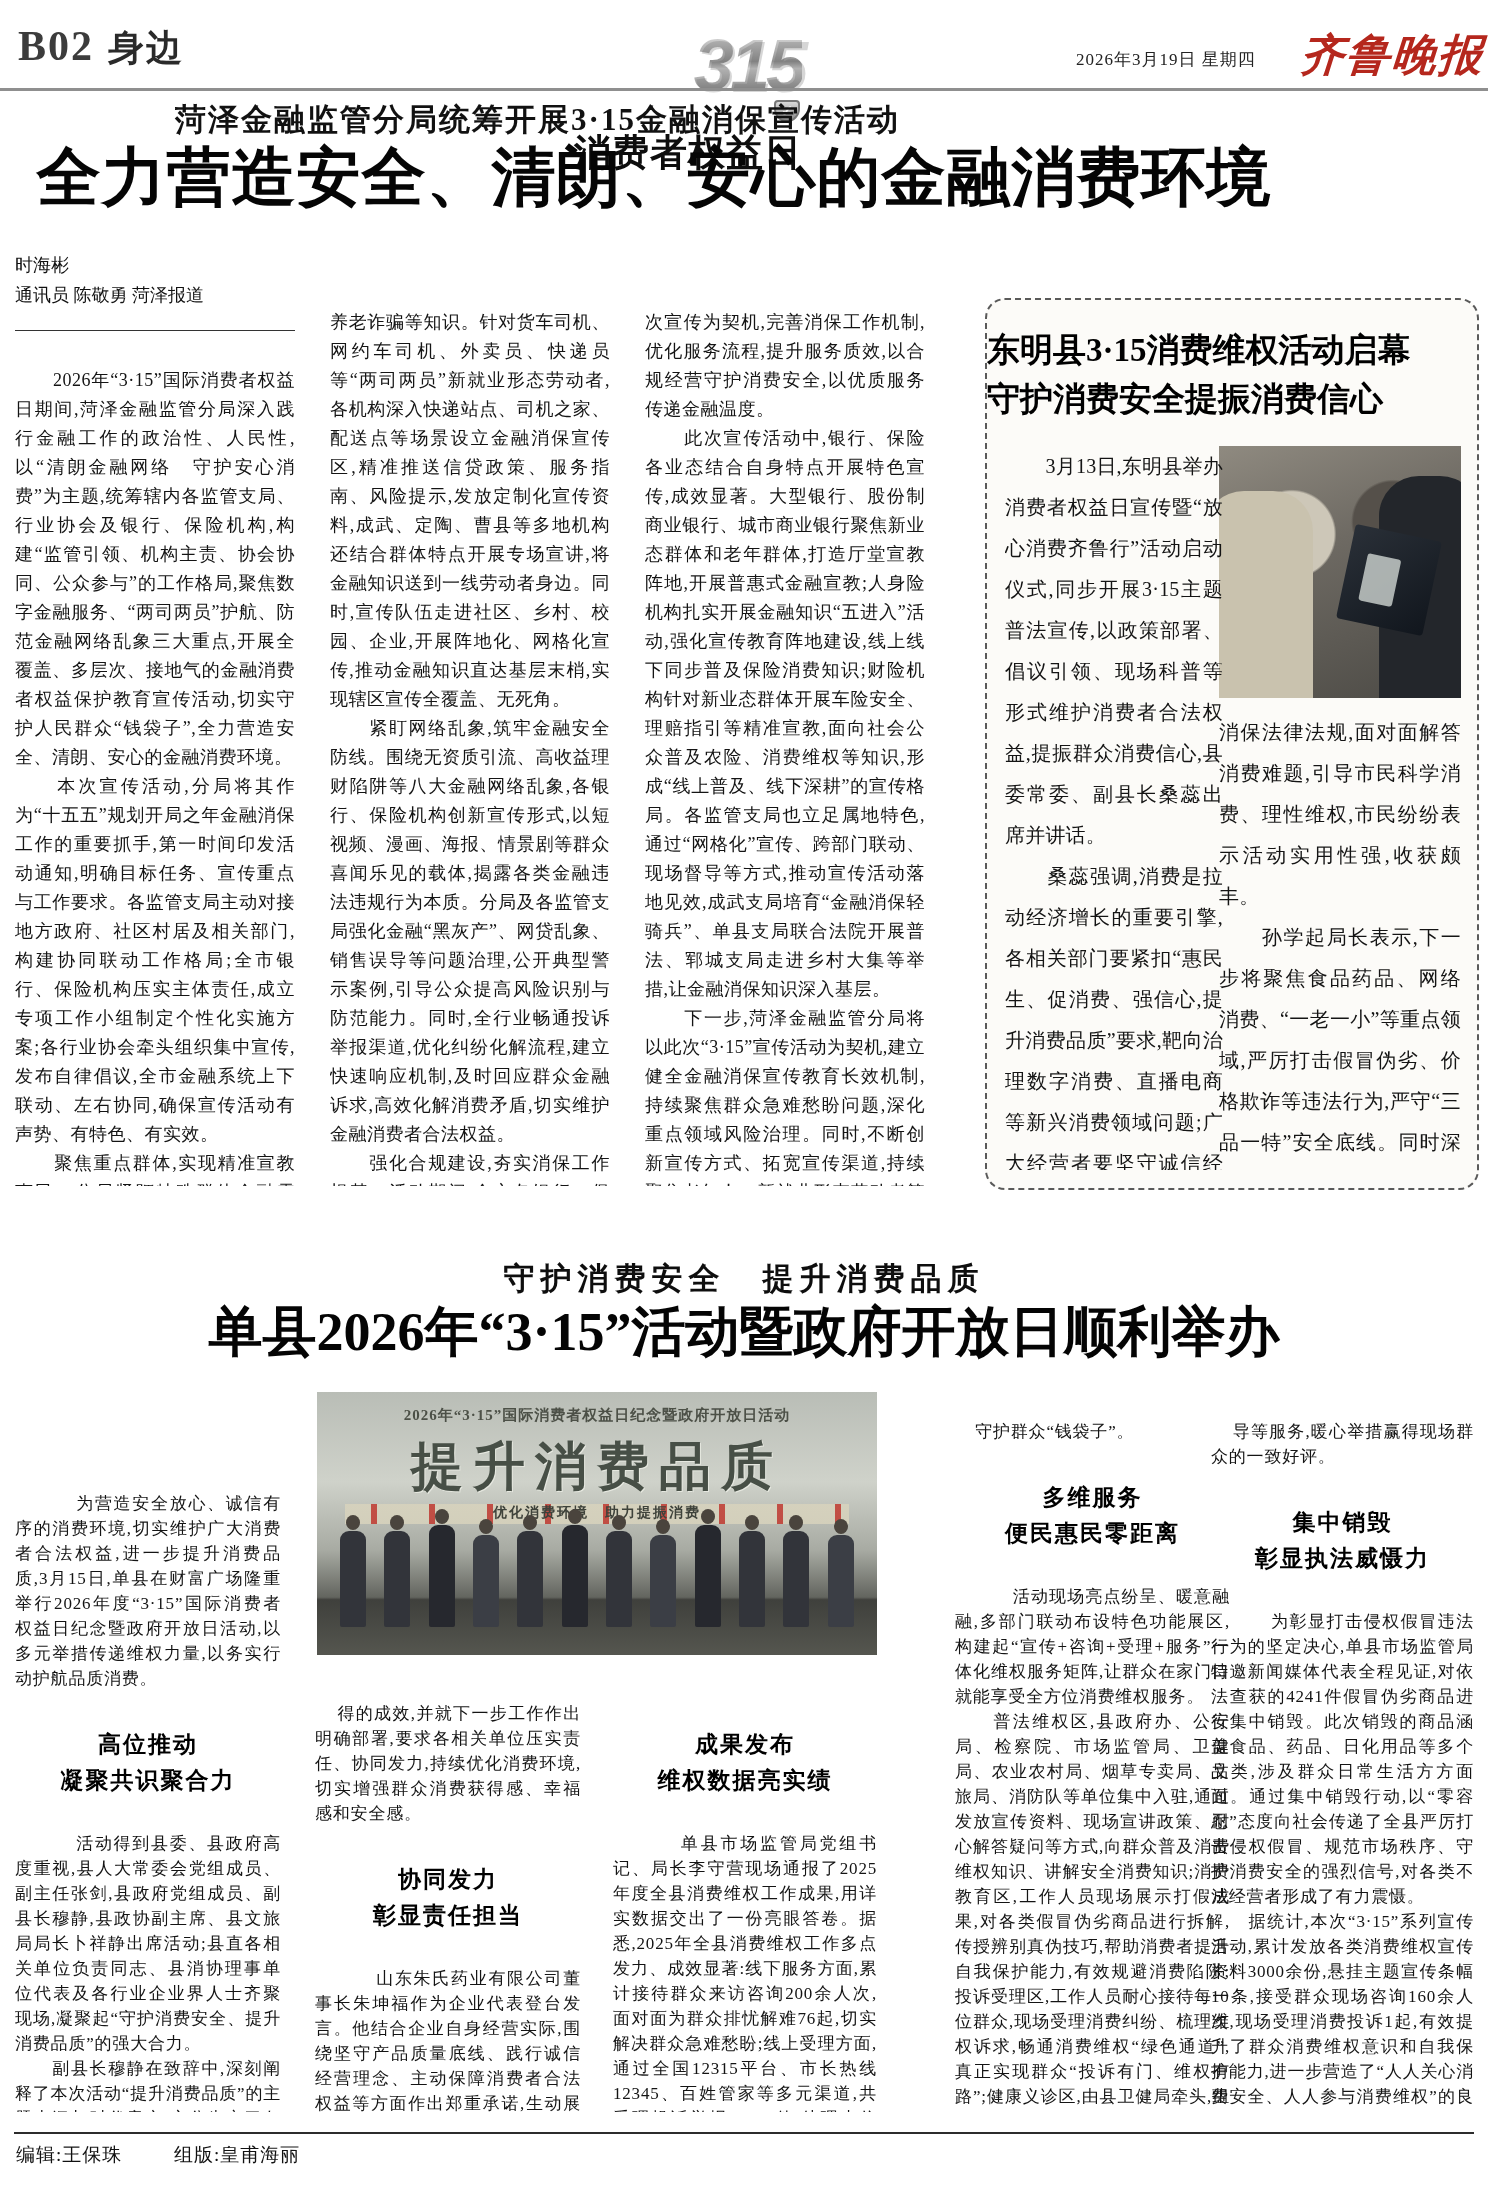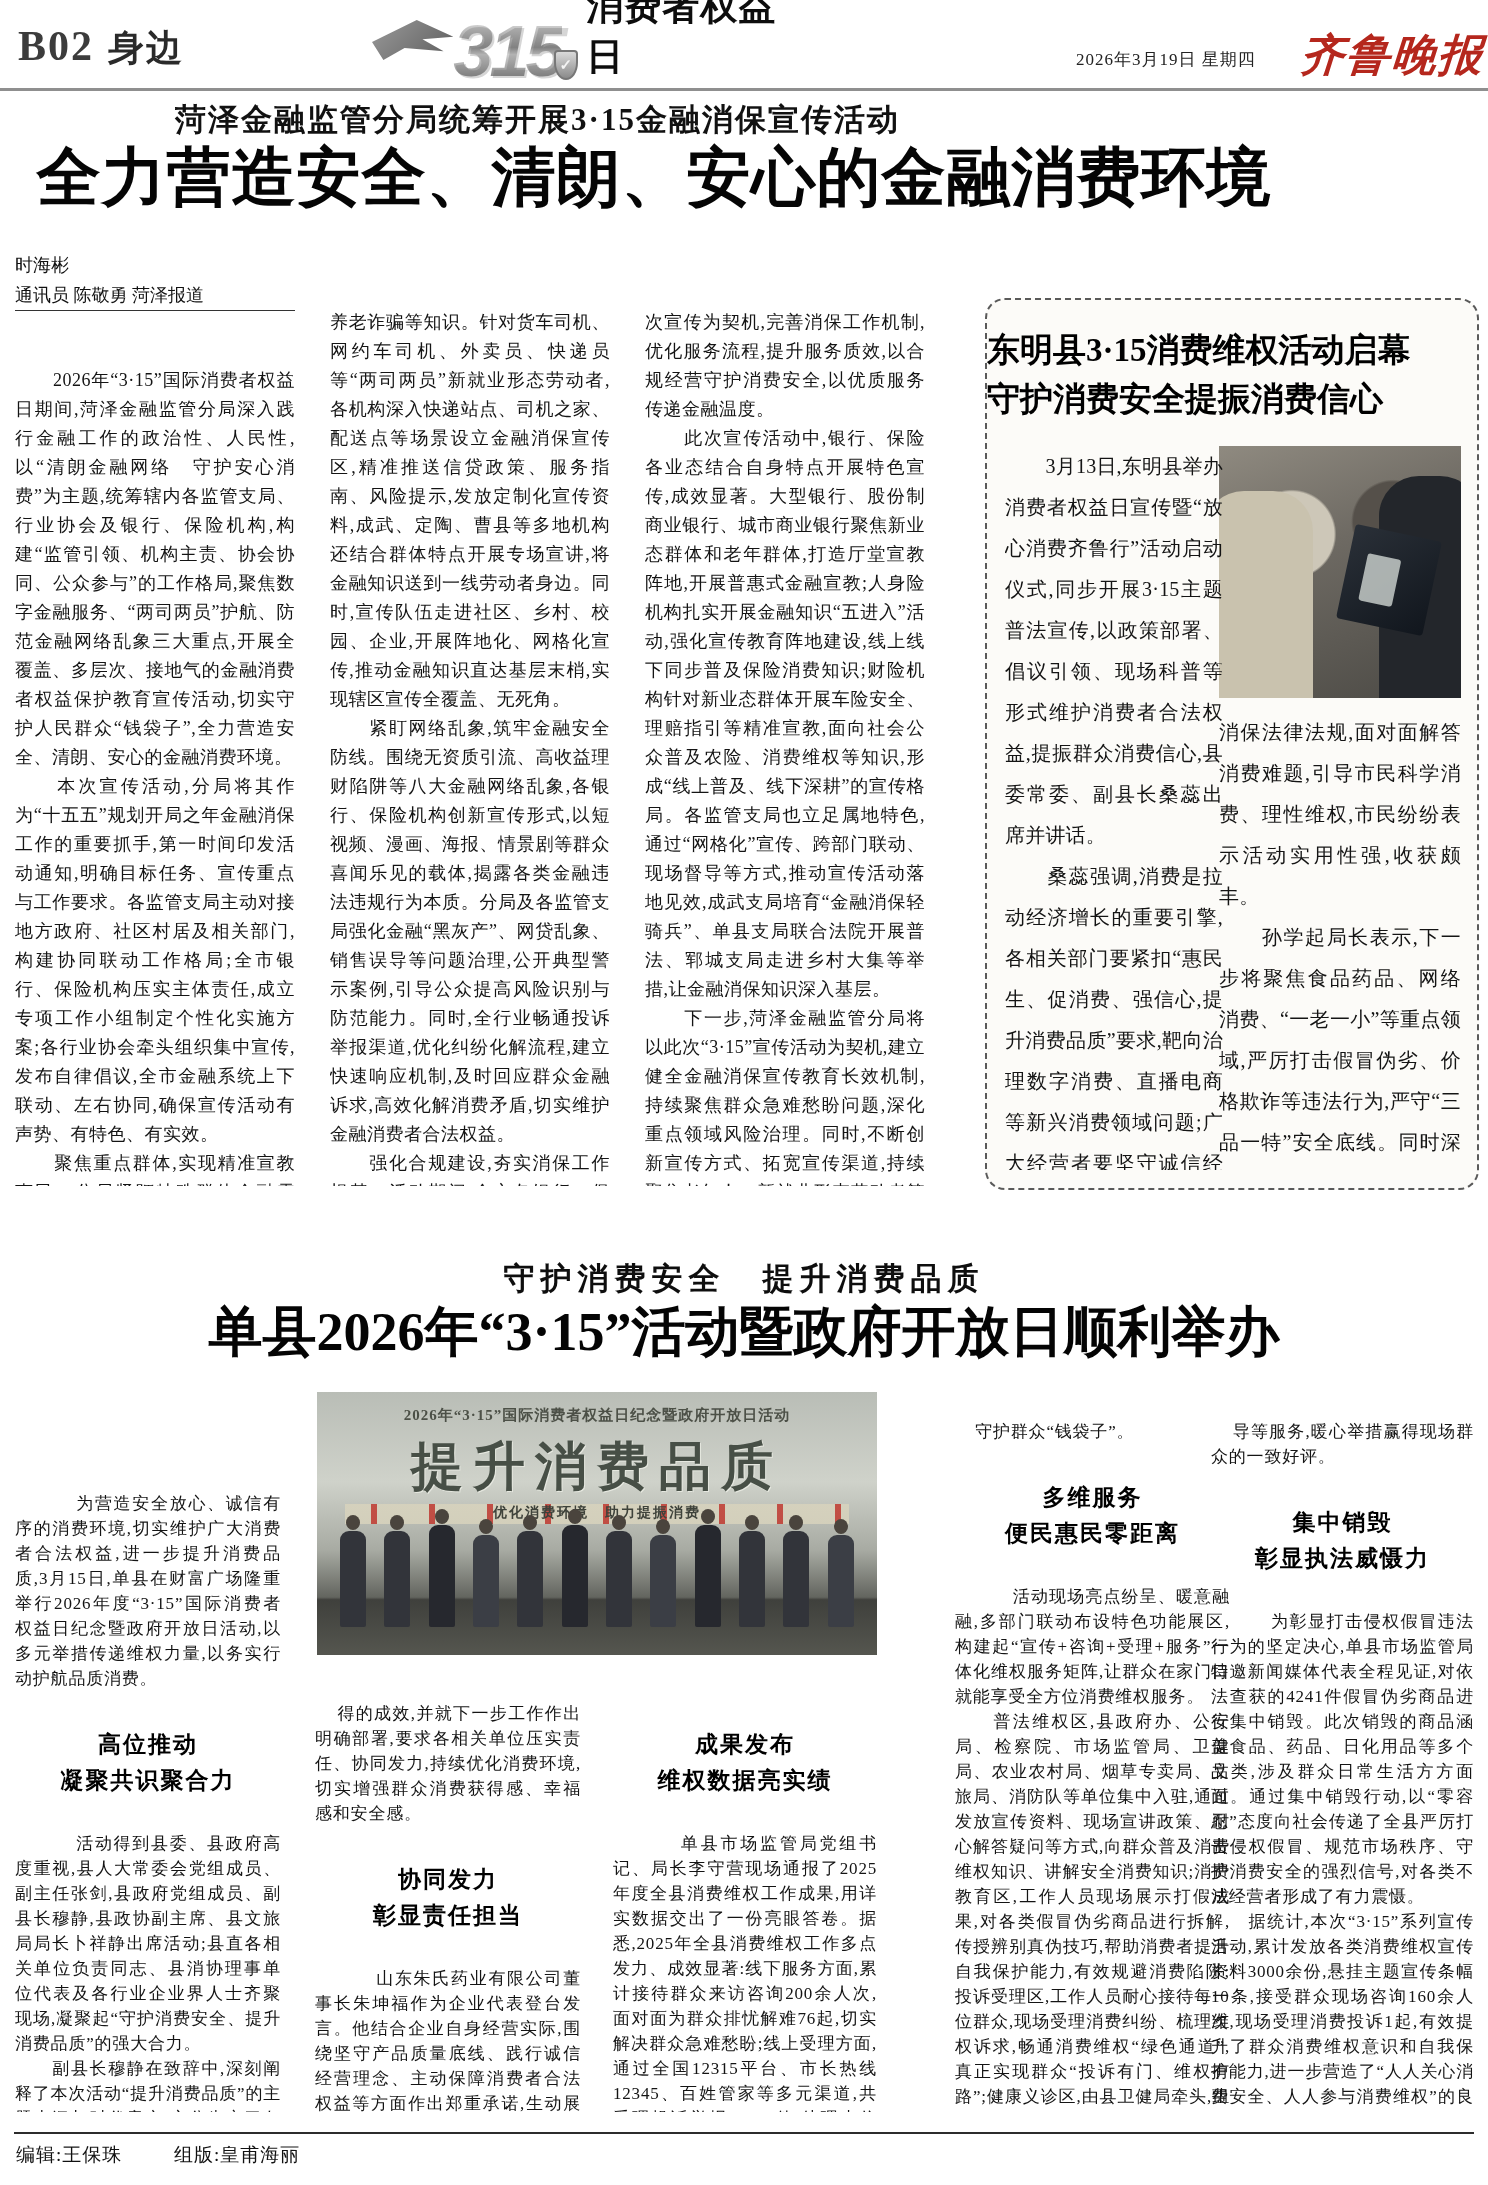--- a/index.html
+++ b/index.html
@@ -1,21 +1,21 @@
 <!DOCTYPE html>
 <html><head>
 <meta charset="utf-8">
 <style>
   html,body{margin:0;padding:0;background:#e8e6e0;}
   #paper{position:relative;width:1488px;height:2185px;background:#ffffff;margin:0 auto;
          font-family:"Liberation Serif","DejaVu Serif",serif;color:#161616;overflow:hidden;}
   
   .edition{position:absolute;left:18px;top:22px;font-weight:900;font-size:42px;letter-spacing:2px;color:#3c3c3c;}
   .edition .sec{font-size:36px;margin-left:14px;color:#2a2a2a;}
-  .logo-wrap{position:absolute;left:372px;top:4px;width:430px;height:82px;display:flex;align-items:flex-end;}
+  .logo-wrap{position:absolute;left:372px;top:4px;width:430px;height:82px;display:flex;align-items:flex-end;flex-direction:column;}
   .wing{width:86px;height:40px;margin-bottom:26px;background:linear-gradient(135deg,#9a9a9a,#5d5d5d);
         clip-path:polygon(0 55%,55% 0,100% 42%,62% 48%,88% 78%,40% 70%,14% 100%);}
   .num315{font-family:"Liberation Sans","DejaVu Sans",sans-serif;font-weight:900;font-style:italic;
           font-size:72px;line-height:70px;letter-spacing:-4px;
           background:linear-gradient(180deg,#e8e8e8 0%,#8f8f8f 45%,#cfcfcf 55%,#6f6f6f 100%);
           -webkit-background-clip:text;background-clip:text;color:transparent;
           text-shadow:2px 2px 0 rgba(90,90,90,.25);}
   .shield{width:22px;height:26px;margin:0 2px 6px -8px;background:linear-gradient(180deg,#d9d9d9,#8b8b8b);
           border:2px solid #777;border-radius:4px 4px 50% 50%/4px 4px 60% 60%;
           display:flex;align-items:center;justify-content:center;font-size:15px;color:#f4f4f4;font-weight:bold;}
@@ -24,21 +24,21 @@
   .date-line{position:absolute;left:1076px;top:48px;font-size:17px;color:#222;letter-spacing:1px;}
   .masthead{position:absolute;left:1300px;top:26px;font-size:44px;font-weight:900;color:#b5271d;
             font-style:italic;letter-spacing:2px;transform:skewX(-4deg);}
   .head-rule{position:absolute;left:0;top:88px;width:1488px;height:3px;background:#8f8f8f;}
   
   .a1-kicker{position:absolute;left:15px;top:99px;width:1045px;text-align:center;font-size:31px;
              font-weight:600;letter-spacing:2px;color:#111;}
   .a1-title{position:absolute;left:0;top:134px;width:1308px;text-align:center;font-weight:900;
             font-size:64px;letter-spacing:1px;color:#050505;}
   .byline{font-size:18px;line-height:30px;color:#111;}
-  .byline .rep{display:block;border-bottom:1.5px solid #333;padding-bottom:0;}
+  .byline .rep{display:block;border-bottom:1.5px solid #333;padding-bottom:20px;}
   .col{position:absolute;font-size:18px;line-height:29px;text-align:justify;letter-spacing:.5px;
        white-space:pre-wrap;overflow:hidden;color:#141414;}
   .a1c{width:280px;height:878px;}
   
   .box{position:absolute;left:985px;top:298px;width:494px;height:892px;border:2px dashed #5a5a5a;
        border-radius:20px;background:#fcfbf8;box-sizing:border-box;}
   .box-title{position:absolute;left:0;top:26px;width:100%;text-align:left;font-weight:900;
              font-size:33px;line-height:49px;color:#000;}
   .box-col{position:absolute;font-size:20px;line-height:41px;text-align:justify;letter-spacing:.2px;
            white-space:pre-wrap;overflow:hidden;color:#141414;}

